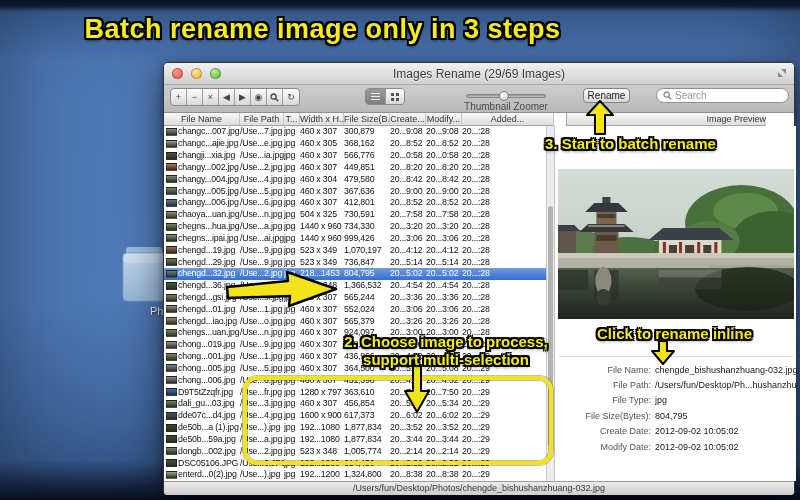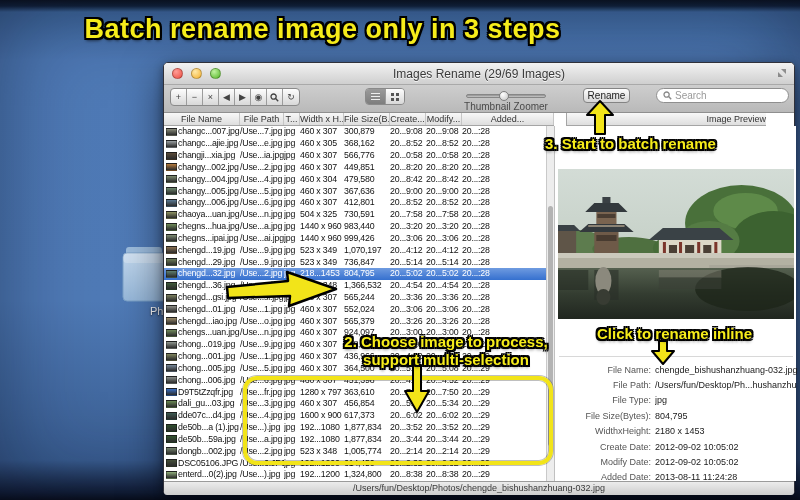--- a/index.html
+++ b/index.html
@@ -315,21 +315,21 @@
           <div class="tc tc-added">20...:28</div>
         </div>
         <div class="trow">
           <div class="tc tc-thumb">
             <span class="thumb" style="background: linear-gradient(rgb(110, 138, 88), rgb(44, 44, 44));"></span>
           </div>
           <div class="tc tc-name">chegns...hua.jpg</div>
           <div class="tc tc-path">/Use...a.jpg</div>
           <div class="tc tc-type">jpg</div>
           <div class="tc tc-dims">1440 x 960</div>
-          <div class="tc tc-size">983,440</div>
+          <div class="tc tc-size">734,330</div>
           <div class="tc tc-created">20...3:20</div>
           <div class="tc tc-modified">20...3:20</div>
           <div class="tc tc-added">20...:28</div>
         </div>
         <div class="trow">
           <div class="tc tc-thumb">
             <span class="thumb" style="background: linear-gradient(rgb(126, 141, 116), rgb(44, 44, 44));"></span>
           </div>
           <div class="tc tc-name">chegns...ipai.jpg</div>
           <div class="tc tc-path">/Use...ai.jpg</div>
@@ -677,33 +677,25 @@
           </div>
           <div class="frow">
             <div class="flabel">File Type:</div>
             <div class="fvalue">jpg</div>
           </div>
           <div class="frow">
             <div class="flabel">File Size(Bytes):</div>
             <div class="fvalue">804,795</div>
           </div>
           <div class="frow">
-            <div class="flabel">WidthxHeight:</div>
-            <div class="fvalue">2180 x 1453</div>
-          </div>
-          <div class="frow">
             <div class="flabel">Create Date:</div>
             <div class="fvalue">2012-09-02  10:05:02</div>
           </div>
           <div class="frow">
             <div class="flabel">Modify Date:</div>
             <div class="fvalue">2012-09-02  10:05:02</div>
           </div>
-          <div class="frow">
-            <div class="flabel">Added Date:</div>
-            <div class="fvalue">2013-08-11  11:24:28</div>
-          </div>
         </div>
     </div>
 
     <div class="statusbar">/Users/fun/Desktop/Photos/chengde_bishushanzhuang-032.jpg</div>
   </div>
 </div>
 
 </body></html>

